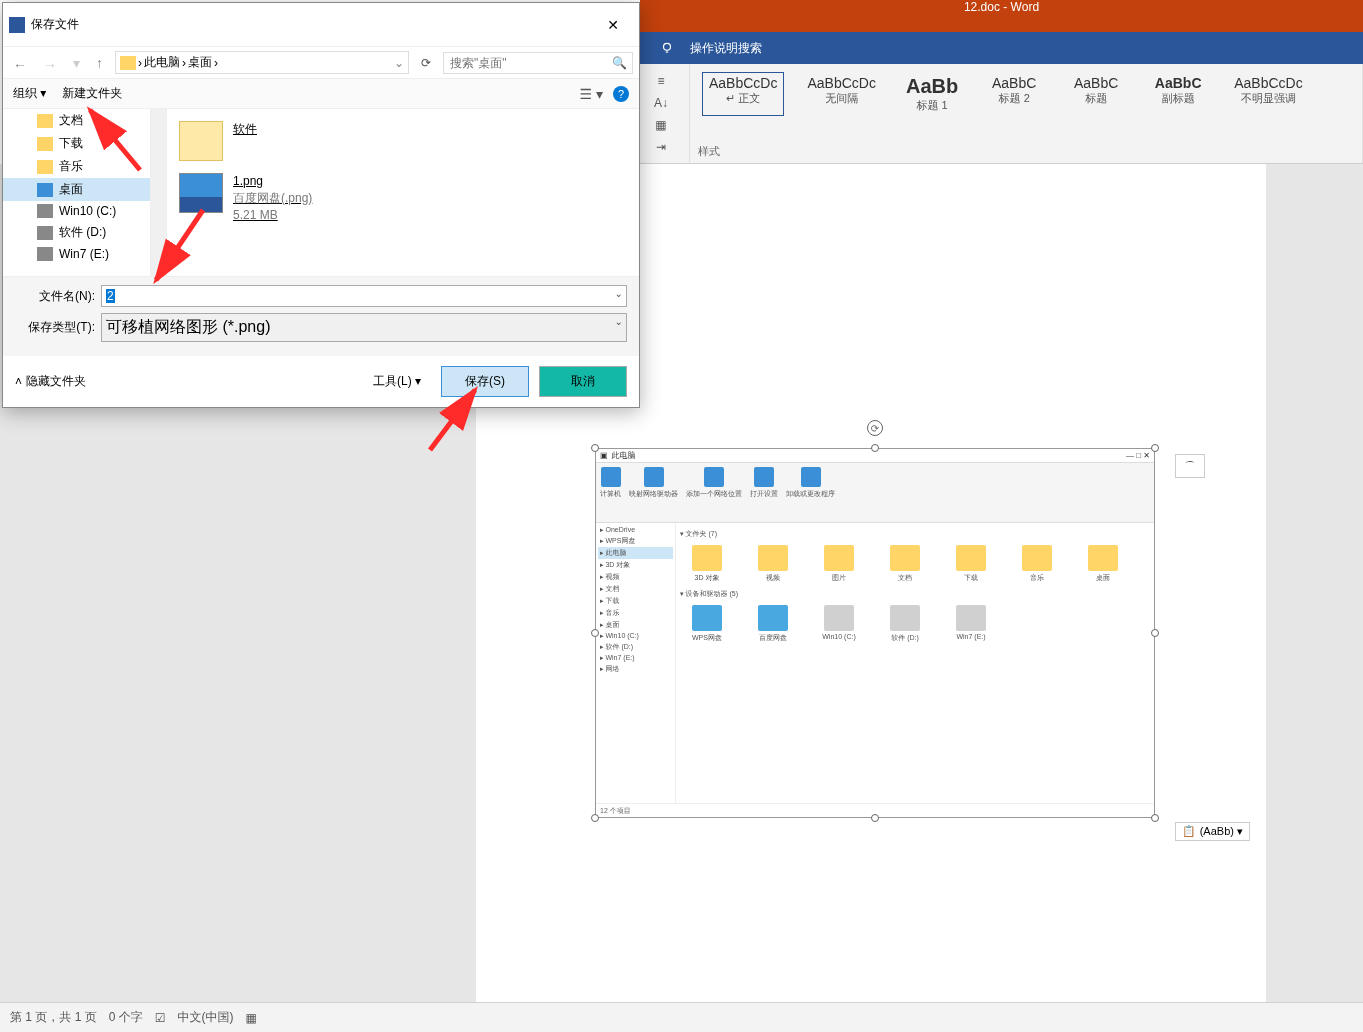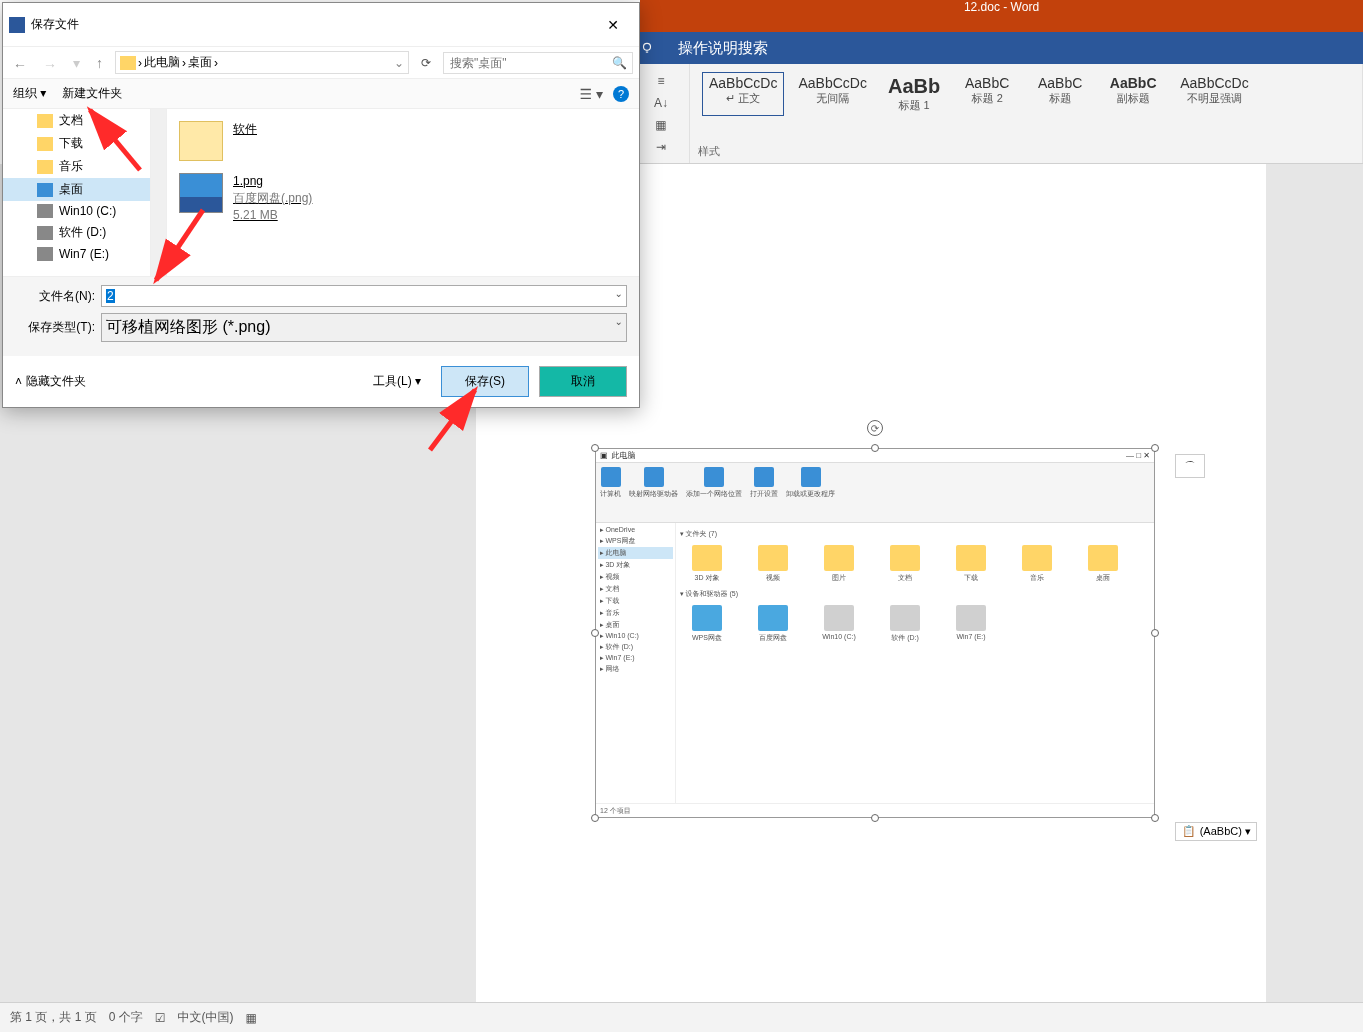--- a/index.html
+++ b/index.html
@@ -1,29 +1,29 @@
 <!DOCTYPE html>
 <html><head>
 <meta charset="utf-8">
 <style>
 * { box-sizing: border-box; margin: 0; padding: 0; font-family: "Microsoft YaHei", "Segoe UI", sans-serif; }
 body { width: 1363px; height: 1032px; background: #e6e6e6; overflow: hidden; position: relative; }
 
 
 .word-bg { position: absolute; left: 0; top: 0; right: 0; bottom: 0; background: #fff; }
 .word-title { position: absolute; top: 0; left: 640px; right: 0; height: 32px; background: #c2410c; color: #fff; display: flex; align-items: flex-start; justify-content: center; font-size: 12px; }
-.word-tellme { position: absolute; top: 32px; left: 640px; right: 0; height: 32px; background: #2b579a; color: #fff; display: flex; align-items: center; font-size: 15px; gap: 24px; }
+.word-tellme { position: absolute; top: 32px; left: 640px; right: 0; height: 32px; background: #2b579a; color: #fff; display: flex; align-items: center; font-size: 12px; padding-left: 20px; gap: 16px; }
 .word-tellme svg { width: 14px; height: 14px; }
 .word-ribbon { position: absolute; top: 64px; left: 640px; right: 0; height: 100px; background: #f3f3f3; border-bottom: 1px solid #d0d0d0; display: flex; }
 .ribbon-group { padding: 4px 8px; border-right: 1px solid #e0e0e0; display: flex; flex-direction: column; }
 .ribbon-icons { display: flex; flex-wrap: wrap; gap: 4px; padding: 4px; }
 .ribbon-icons span { width: 18px; height: 18px; display:inline-flex; align-items:center; justify-content:center; color:#555; font-size:12px;}
 .ribbon-label { font-size: 11px; color: #666; margin-top: auto; }
 .styles-group { flex: 1; display: flex; flex-direction: column; }
-.styles-row { display: flex; gap: 7px; padding: 4px; }
+.styles-row { display: flex; gap: 16px; padding: 4px; }
 .style-box { border: 1px solid transparent; padding: 2px 6px; text-align: center; min-width: 66px; cursor: pointer; }
 .style-box.selected { border: 1px solid #2b579a; }
 .style-preview { font-size: 14px; color: #333; }
 .style-preview.big { font-size: 20px; font-weight: 600; }
 .style-preview.bold { font-weight: 700; }
 .style-name { font-size: 11px; color: #555; }
 
 .word-doc-area { position: absolute; top: 164px; left: 0; right: 0; bottom: 30px; background: #e6e6e6; }
 .word-page { position: absolute; left: 476px; top: 0; width: 790px; height: 100%; background: #fff; }
 .word-image-obj { position: absolute; left: 595px; top: 284px; width: 560px; height: 370px; }
@@ -278,21 +278,21 @@
                 </div>
               </div>
           </div>
         </div>
         <div class="emb-status">12 个项目</div>
       </div>
     </div>
     <div class="layout-btn">⌒</div>
     <div class="ctrl-btn">
       <span>📋</span>
-      <span>(AaBbC) ▾</span>
+      <span>(AaBb) ▾</span>
     </div>
   </div>
 
   <div class="word-status">
     <span>第 1 页，共 1 页</span>
     <span>0 个字</span>
     <span>☑</span>
     <span>中文(中国)</span>
     <span>▦</span>
   </div>

